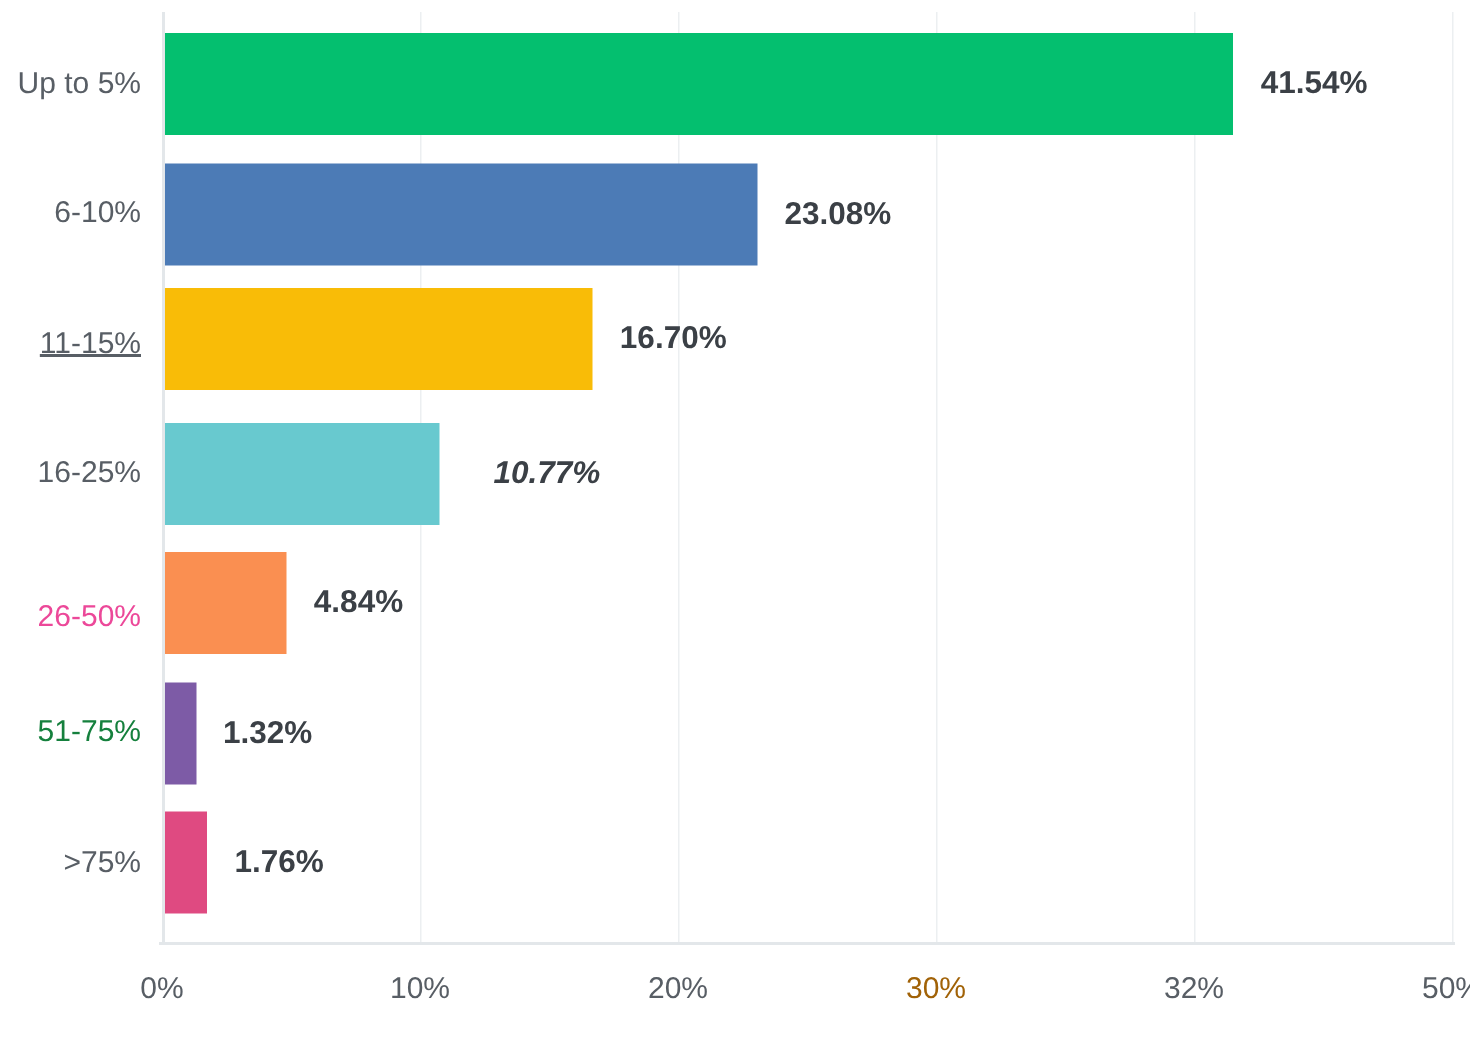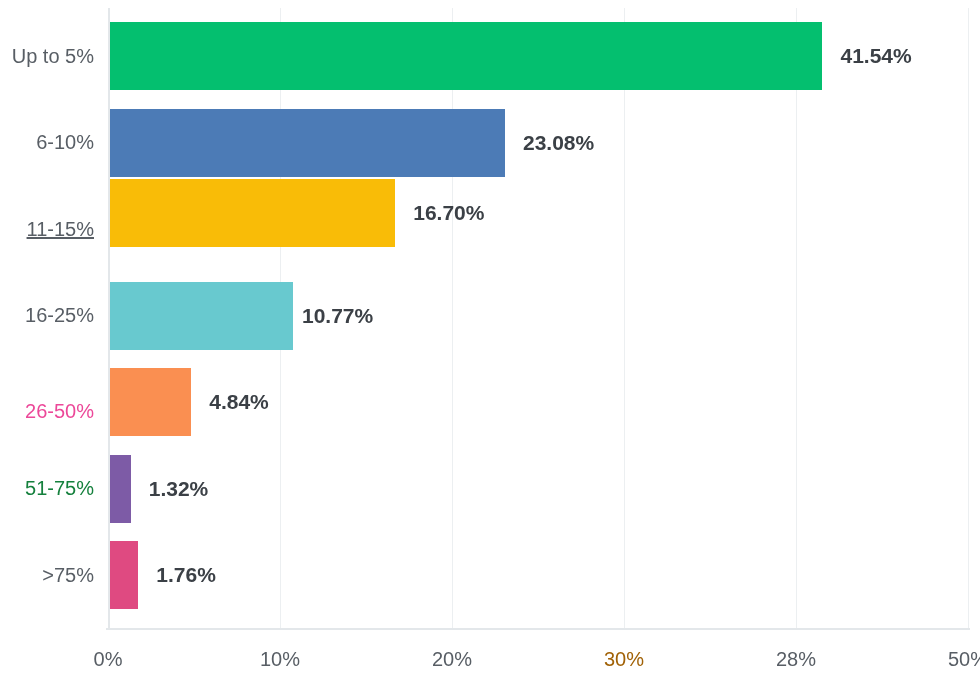--- a/index.html
+++ b/index.html
@@ -121,27 +121,27 @@
       </div>
     <div id="bars">
         <div class="bar-row" style="top: 14px; width: 860px;">
           <div class="bar" title="Up to 5%: 41.54%" style="width: 714.488px; background: rgb(4, 191, 111);"></div>
           <div class="bar-value" style="left: 732.488px; color: rgb(59, 64, 70);">41.54%</div>
         </div>
         <div class="bar-row" style="top: 100.5px; width: 860px;">
           <div class="bar" title="6-10%: 23.08%" style="width: 396.976px; background: rgb(76, 123, 182);"></div>
           <div class="bar-value" style="left: 414.976px; color: rgb(59, 64, 70);">23.08%</div>
         </div>
-        <div class="bar-row" style="top: 171px; width: 860px;">
+        <div class="bar-row" style="top: 184px; width: 860px;">
           <div class="bar" title="11-15%: 16.70%" style="width: 287.24px; background: rgb(249, 188, 7);"></div>
           <div class="bar-value" style="left: 305.24px; color: rgb(59, 64, 70);">16.70%</div>
         </div>
         <div class="bar-row" style="top: 273.5px; width: 860px;">
           <div class="bar" title="16-25%: 10.77%" style="width: 185.244px; background: rgb(104, 201, 207);"></div>
-          <div class="bar-value" style="left: 194px; color: rgb(59, 64, 70);">10.77%</div>
+          <div class="bar-value" style="left: 221px; color: rgb(59, 64, 70); font-style: italic;">10.77%</div>
         </div>
         <div class="bar-row" style="top: 360px; width: 860px;">
           <div class="bar" title="26-50%: 4.84%" style="width: 83.248px; background: rgb(250, 143, 81);"></div>
           <div class="bar-value" style="left: 101.248px; color: rgb(59, 64, 70);">4.84%</div>
         </div>
         <div class="bar-row" style="top: 446.5px; width: 860px;">
           <div class="bar" title="51-75%: 1.32%" style="width: 22.704px; background: rgb(125, 91, 166);"></div>
           <div class="bar-value" style="left: 40.704px; color: rgb(59, 64, 70);">1.32%</div>
         </div>
         <div class="bar-row" style="top: 533px; width: 860px;">
@@ -175,17 +175,17 @@
       <div class="cat-label-wrap" style="top: 541px;">
         <span style="color: rgb(88, 94, 101);">&gt;75%</span>
       </div>
     </div>
 
   <div id="x-ticks">
       <div class="tick-label" style="left: 108px; color: rgb(88, 94, 101);">0%</div>
       <div class="tick-label" style="left: 280px; color: rgb(88, 94, 101);">10%</div>
       <div class="tick-label" style="left: 452px; color: rgb(88, 94, 101);">20%</div>
       <div class="tick-label" style="left: 624px; color: #a16207;">30%</div>
-      <div class="tick-label" style="left: 796px; color: rgb(88, 94, 101);">28%</div>
+      <div class="tick-label" style="left: 796px; color: rgb(88, 94, 101);">32%</div>
       <div class="tick-label" style="left: 968px; color: rgb(88, 94, 101);">50%</div>
     </div>
 
 </div>
 
 </body></html>

